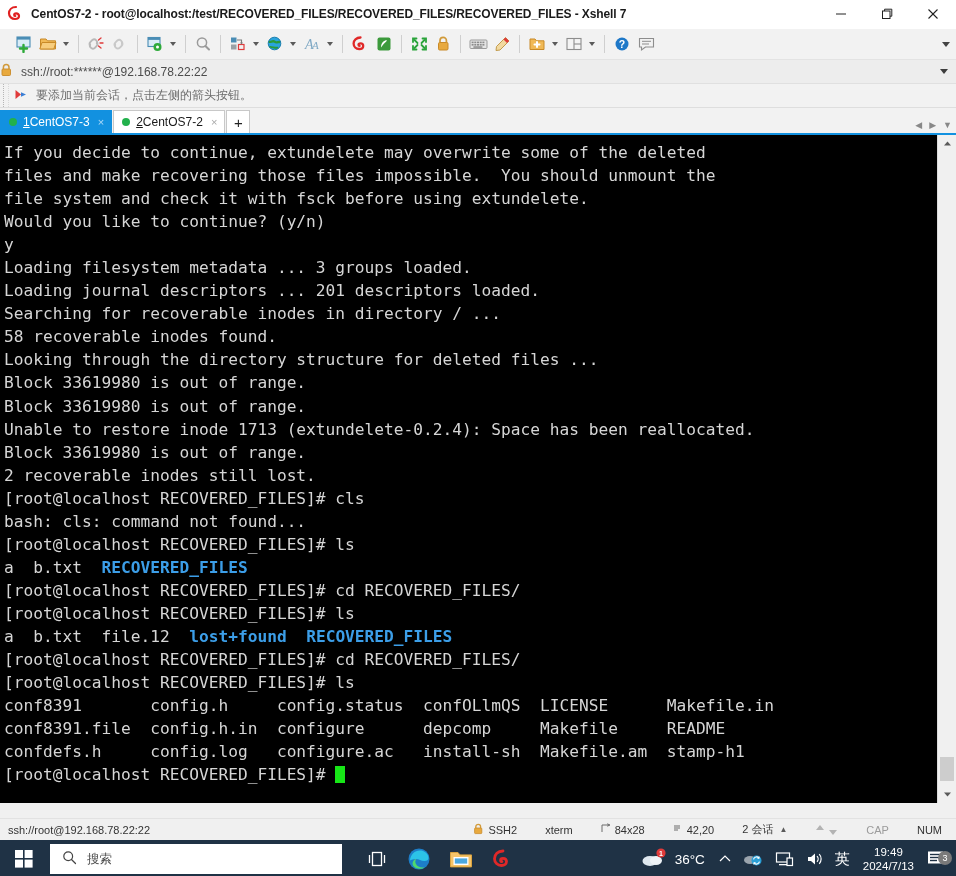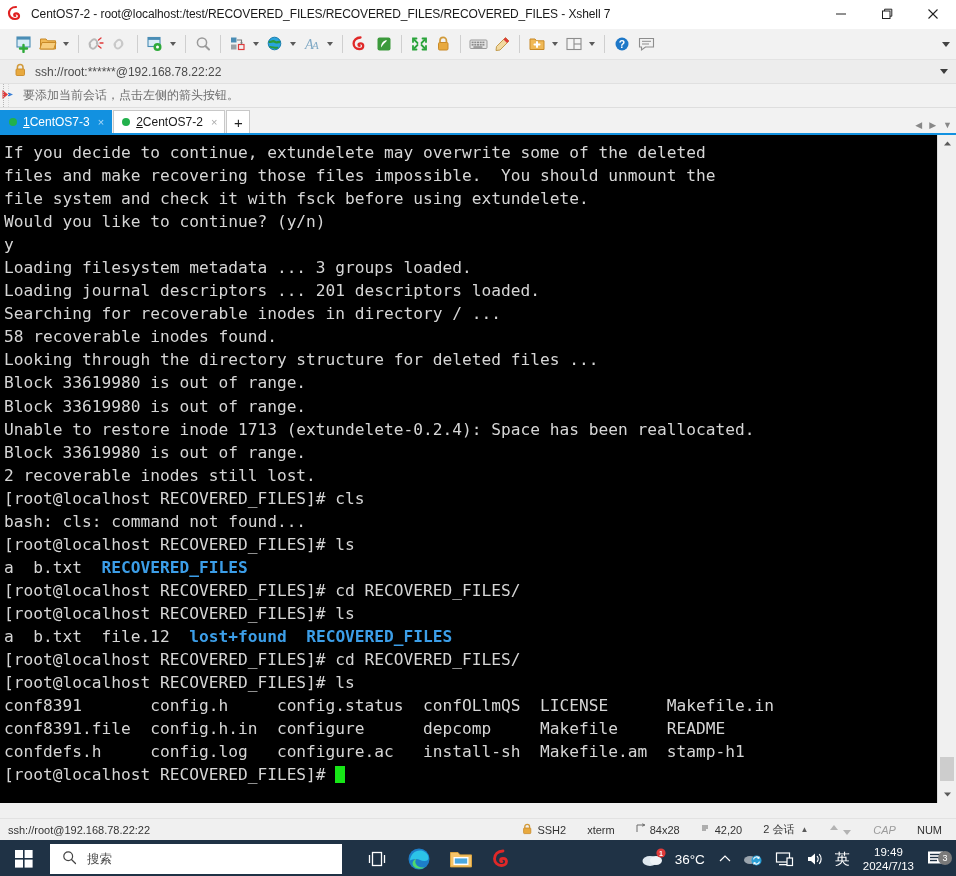--- a/index.html
+++ b/index.html
@@ -16,20 +16,21 @@
   }
 
   
   .titlebar {
     height: 28px;
     background: #ffffff;
     display: flex;
     align-items: center;
     border-bottom: 1px solid #ffffff;
     position: relative;
+    font-weight: bold;
   }
   .titlebar .app-icon {
     width: 18px; height: 18px;
     margin-left: 7px; margin-right: 6px;
     flex: none;
     position: relative;
   }
   .titlebar .title-text {
     font-size: 12px;
     color: #1a1a1a;
@@ -117,21 +118,21 @@
     border-right: 4px solid transparent;
     border-top: 5px solid #444;
   }
 
   
   .addressbar {
     height: 23px;
     background: #ededed;
     display: flex;
     align-items: center;
-    padding-left: 14px;
+    padding-left: 0;
     border-bottom: 1px solid #e0e0e0;
     position: relative;
     text-align: center;
   }
   .addr-text {
     font-size: 12px;
     color: #4c4c4c;
     margin-left: 8px;
     white-space: nowrap;
   }
@@ -142,21 +143,21 @@
     border-right: 4px solid transparent;
     border-top: 5px solid #3d3d3d;
   }
 
   
   .noticebar {
     height: 23px;
     background: #f2f2f2;
     display: flex;
     align-items: center;
-    padding-left: 1px;
+    padding-left: 14px;
     border-bottom: 1px solid #dedede;
   }
   .notice-text {
     font-size: 12px;
     color: #6d6d6d;
     margin-left: 8px;
     white-space: nowrap;
   }
 
   
@@ -286,29 +287,29 @@
     font-size: 11px;
     color: #333;
     border-top: 1px solid #e2e2e2;
     position: relative;
     margin-top: 15px;
   }
   .sb-left { margin-left: 8px; white-space: nowrap; }
   .sb-right {
     position: absolute; right: 4px;
     display: flex; align-items: center;
-    gap: 1px;
+    gap: 8px;
   }
   .sb-cell {
     display: flex; align-items: center;
     padding: 0 10px;
     white-space: nowrap;
     height: 21px;
   }
-  .sb-dim { color: #9b9b9b; font-style: italic; }
+  .sb-dim { color: #9b9b9b; }
   .sb-updown { color:#a9a9a9; font-size: 11px; letter-spacing: 2px; }
 
   
   .taskbar {
     height: 38px;
     background: #1f3245;
     display: flex;
     align-items: center;
     position: relative;
   }

